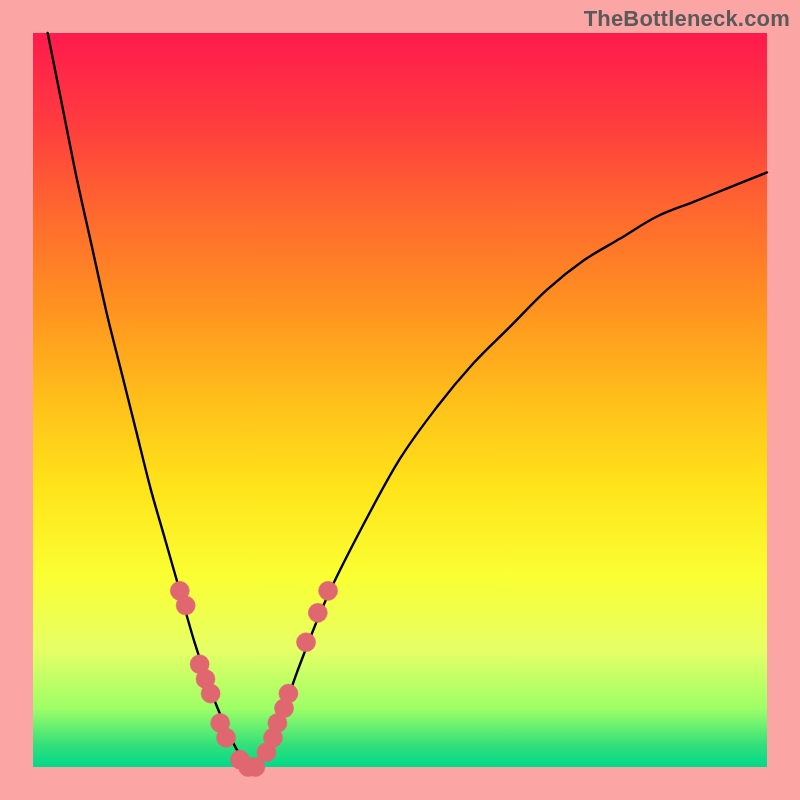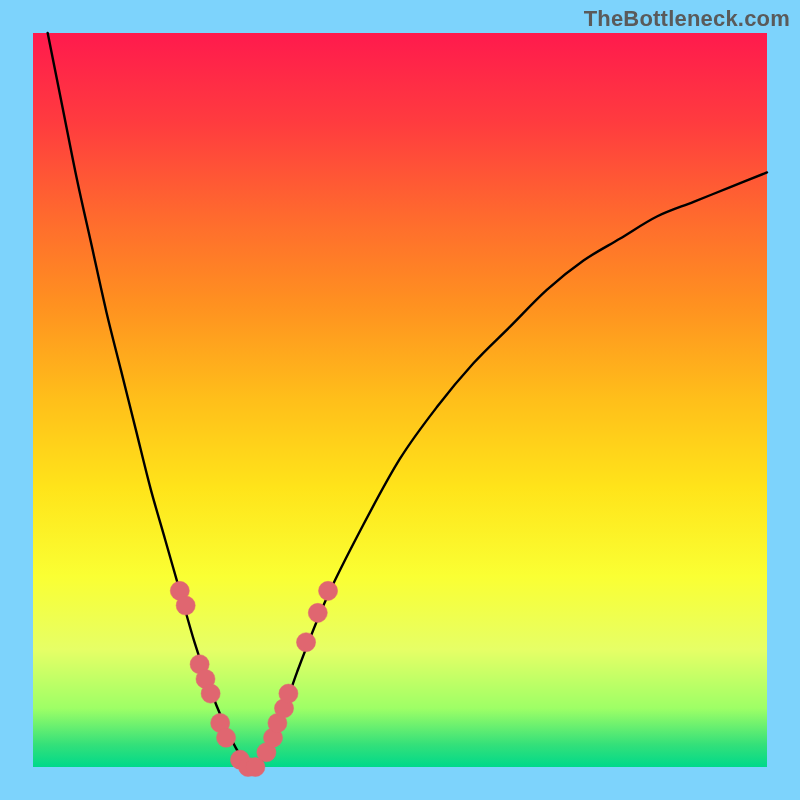--- a/index.html
+++ b/index.html
@@ -1,21 +1,21 @@
 <!DOCTYPE html>
 <html><head>
 <meta charset="utf-8">
 <style>
   * { margin: 0; padding: 0; box-sizing: border-box; }
   html, body { width: 800px; height: 800px; overflow: hidden; background: #000; }
   .frame {
     position: relative;
     width: 800px;
     height: 800px;
-    background: #7dd3fc;
+    background: #fca5a5;
   }
   .plot-area {
     position: absolute;
     left: 33px;
     top: 33px;
     width: 734px;
     height: 734px;
     background: linear-gradient(to bottom,
       #ff1a4d 0%,
       #ff3b3f 12%,

